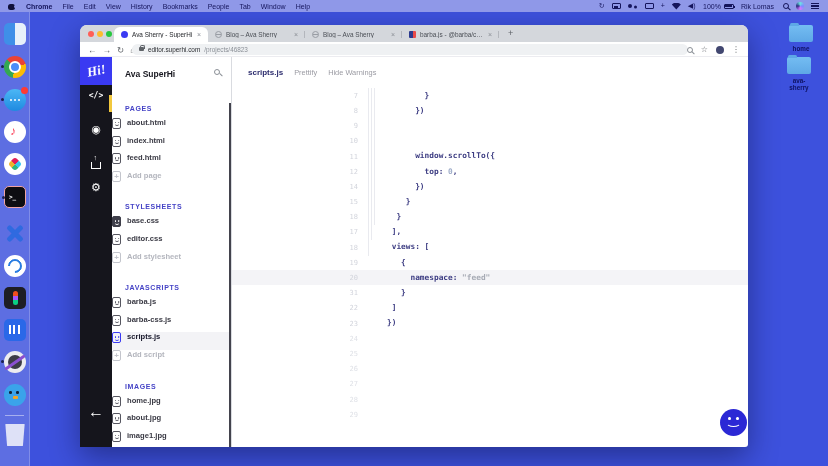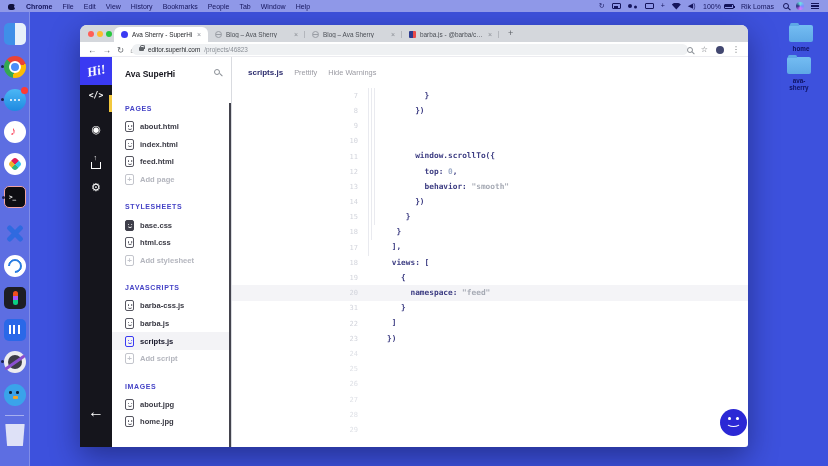--- a/index.html
+++ b/index.html
@@ -111,21 +111,21 @@
   .ib-gear{top:96px;font-size:11px;}
   .yind{position:absolute;right:0;top:4px;width:3px;height:17px;background:#f2c83e;}
   .ib-back{position:absolute;left:0;width:32px;top:318px;text-align:center;color:#fff;font-size:16px;font-weight:bold;}
 
   .filepanel{position:absolute;left:32px;top:32px;width:120px;bottom:0;background:#fff;border-right:1px solid #d9dbe0;overflow:hidden;}
   .fp-scroll{position:absolute;left:149px;top:78px;bottom:0;width:2px;background:#43434d;z-index:3;}
   .fp-head{height:33px;display:flex;align-items:center;padding-left:13px;position:relative;}
   .fp-title{font-size:8.5px;font-weight:bold;color:#16161e;}
   .fp-search{position:absolute;right:11px;top:12px;}
   .fp-sec-title{font-size:7px;font-weight:bold;color:#4543c6;letter-spacing:.6px;margin:15px 0 6px 13px;}
-  .row{display:flex;align-items:center;gap:6px;height:17.6px;padding-left:13px;font-size:7.6px;font-weight:bold;color:#3a3a44;}
+  .row{display:flex;align-items:flex-start;gap:6px;height:17.6px;font-size:7.6px;font-weight:bold;color:#3a3a44;}
   .row.add{color:#b4b6be;}
   .row.sel{background:#f3f3f6;color:#17172a;}
   .doc{width:9px;height:11px;border:1.1px solid #565660;border-radius:2px;position:relative;flex:0 0 auto;}
   .doc .eyes{position:absolute;left:1.8px;top:3px;width:1.4px;height:1.4px;background:#565660;border-radius:50%;box-shadow:3.2px 0 0 #565660;}
   .doc .mouth{position:absolute;left:2px;bottom:1.8px;width:4.4px;height:2.4px;border-bottom:1px solid #565660;border-radius:0 0 3px 3px;}
   .doc.filled{background:#3f3f4a;border-color:#3f3f4a;}
   .doc.filled .eyes{background:#fff;box-shadow:3.2px 0 0 #fff;}
   .doc.filled .mouth{border-color:#fff;}
   .doc.seldoc{border-color:#3a3af2;}
   .doc.seldoc .eyes{background:#3a3af2;box-shadow:3.2px 0 0 #3a3af2;}
@@ -326,70 +326,77 @@
             <i class="eyes"></i>
             <i class="mouth"></i>
           </span>
           <span class="rlabel">base.css</span>
         </div>
         <div class="row">
           <span class="doc">
             <i class="eyes"></i>
             <i class="mouth"></i>
           </span>
-          <span class="rlabel">html.css</span>
+          <span class="rlabel">editor.css</span>
         </div>
         <div class="row add">
           <span class="doc adddoc">
             <i class="plus">+</i>
           </span>
           <span class="rlabel">Add stylesheet</span>
         </div>
         <div class="fp-sec-title">JAVASCRIPTS</div>
         <div class="row">
           <span class="doc">
             <i class="eyes"></i>
             <i class="mouth"></i>
           </span>
+          <span class="rlabel">barba.js</span>
+        </div>
+        <div class="row">
+          <span class="doc">
+            <i class="eyes"></i>
+            <i class="mouth"></i>
+          </span>
           <span class="rlabel">barba-css.js</span>
-        </div>
-        <div class="row">
-          <span class="doc">
-            <i class="eyes"></i>
-            <i class="mouth"></i>
-          </span>
-          <span class="rlabel">barba.js</span>
         </div>
         <div class="row sel">
           <span class="doc seldoc">
             <i class="eyes"></i>
             <i class="mouth"></i>
           </span>
           <span class="rlabel">scripts.js</span>
         </div>
         <div class="row add">
           <span class="doc adddoc">
             <i class="plus">+</i>
           </span>
           <span class="rlabel">Add script</span>
         </div>
         <div class="fp-sec-title">IMAGES</div>
         <div class="row">
           <span class="doc">
             <i class="eyes"></i>
             <i class="mouth"></i>
           </span>
+          <span class="rlabel">home.jpg</span>
+        </div>
+        <div class="row">
+          <span class="doc">
+            <i class="eyes"></i>
+            <i class="mouth"></i>
+          </span>
           <span class="rlabel">about.jpg</span>
         </div>
         <div class="row">
           <span class="doc">
             <i class="eyes"></i>
             <i class="mouth"></i>
           </span>
-          <span class="rlabel">home.jpg</span>
+          <span class="rlabel">image1.jpg</span>
         </div>
       </div>
   </div>
   <div class="fp-scroll"></div>
 
   <div class="ed-head">
     <span class="ed-file">scripts.js</span>
     <span class="ed-act">Prettify</span>
     <span class="ed-act">Hide Warnings</span>
   </div>
@@ -416,24 +423,20 @@
       </div>
       <div class="cline">
         <span class="ln">11</span>
         <span class="cd"><span class="tk-k">      window</span><span class="tk-p">.</span><span class="tk-k">scrollTo</span><span class="tk-p">({</span></span>
       </div>
       <div class="cline">
         <span class="ln">12</span>
         <span class="cd"><span class="tk-k">        top</span><span class="tk-p">:</span><span class="tk-n"> 0</span><span class="tk-p">,</span></span>
       </div>
       <div class="cline">
-        <span class="ln">13</span>
-        <span class="cd"><span class="tk-k">        behavior</span><span class="tk-p">:</span><span class="tk-s"> "smooth"</span></span>
-      </div>
-      <div class="cline">
         <span class="ln">14</span>
         <span class="cd"><span class="tk-p">      })</span></span>
       </div>
       <div class="cline">
         <span class="ln">15</span>
         <span class="cd"><span class="tk-p">    }</span></span>
       </div>
       <div class="cline">
         <span class="ln">18</span>
         <span class="cd"><span class="tk-p">  }</span></span>

